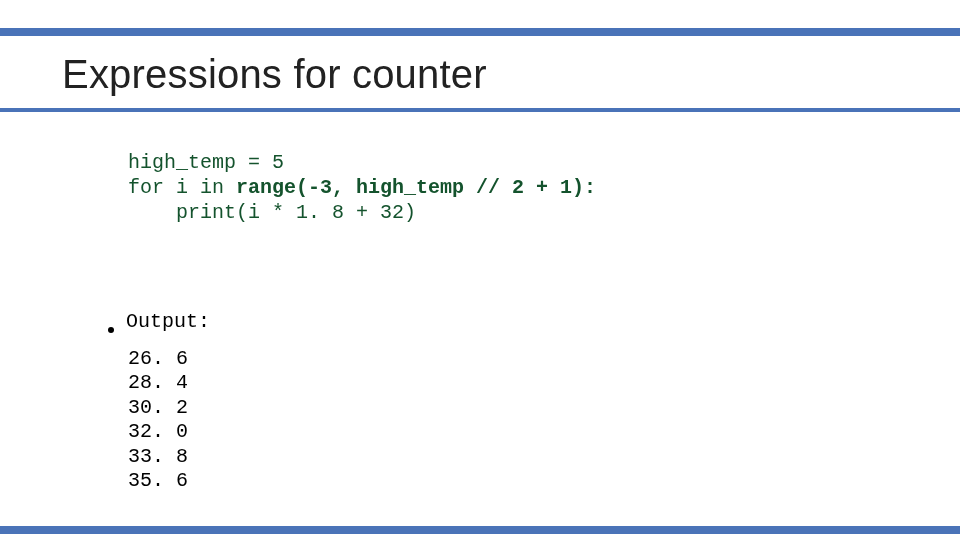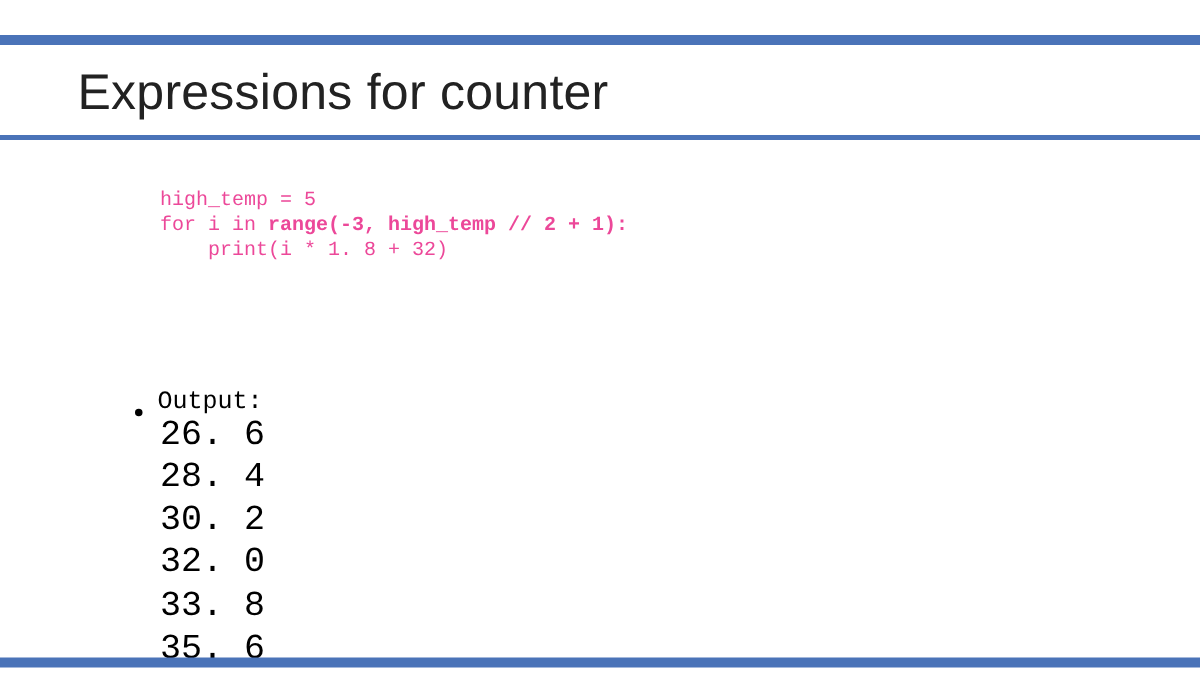--- a/index.html
+++ b/index.html
@@ -39,23 +39,23 @@
     font-size: 40px;
     font-weight: 300;
     color: #222;
     letter-spacing: 0.2px;
   }
   .code-block {
     position: absolute;
     left: 128px;
     top: 150px;
     font-family: "Courier New", Courier, monospace;
-    font-size: 16px;
+    font-size: 20px;
     line-height: 1.25;
-    color: #ec4899;
+    color: #14532d;
     white-space: pre;
   }
   .code-block .b { font-weight: 700; }
   .bullet-row {
     position: absolute;
     left: 108px;
     top: 310px;
     display: flex;
     align-items: flex-end;
     font-family: "Courier New", Courier, monospace;
@@ -70,23 +70,23 @@
     margin-right: 12px;
     flex: 0 0 auto;
   }
   .output-label {
     font-family: "Courier New", Courier, monospace;
     font-size: 20px;
   }
   .output-values {
     position: absolute;
     left: 128px;
-    top: 332px;
+    top: 347px;
     font-family: "Courier New", Courier, monospace;
-    font-size: 28px;
+    font-size: 20px;
     line-height: 1.22;
     white-space: pre;
     color: #000;
   }
 </style>
 </head>
 <body>
 
 <div class="slide">
 

